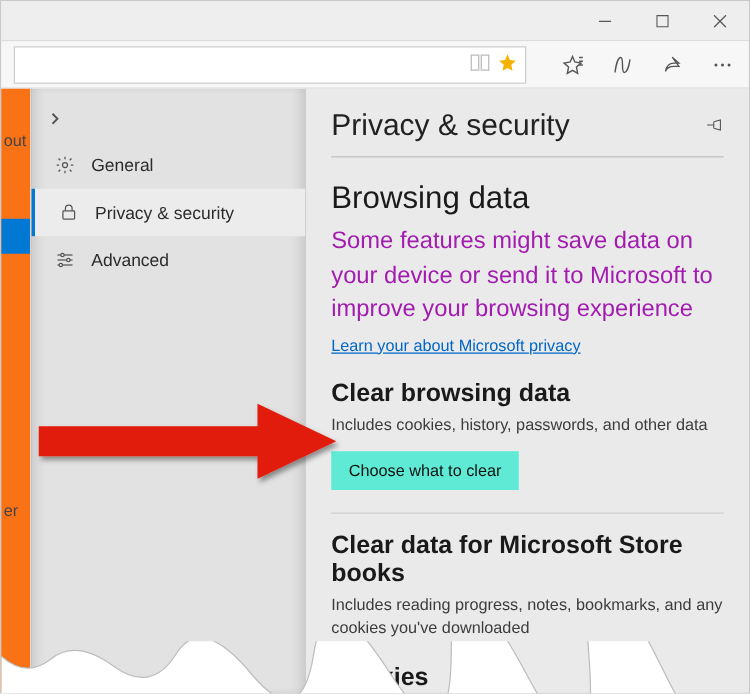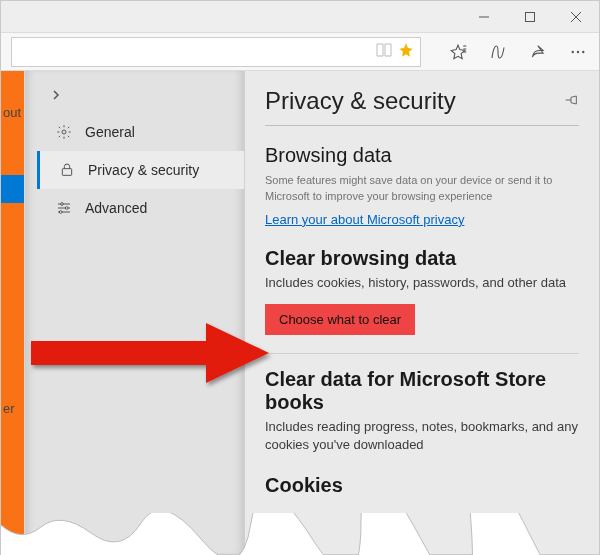--- a/index.html
+++ b/index.html
@@ -91,21 +91,21 @@
     color: #444;
   }
   .left-slice .frag { position: absolute; left: 2px; font-size: 13px; white-space: nowrap; }
   .left-slice .blue { position: absolute; left: 0; width: 24px; height: 28px; background: #0078d4; }
 
   .sidebar {
     width: 220px;
     flex-shrink: 0;
     background: #e2e2e2;
     border-right: 1px solid #cfcfcf;
-    padding: 10px 0 0 12px;
+    padding: 10px 0 0 0;
     box-shadow: inset -8px 0 10px -6px rgba(0,0,0,.15),
                 inset 8px 0 10px -6px rgba(0,0,0,.15);
   }
   .sidebar .chev {
     padding: 6px 14px 10px 14px;
     color: #666;
   }
   .sidebar .item {
     display: flex;
     align-items: center;
@@ -138,28 +138,28 @@
   }
   .panel-header h1 {
     font-size: 24px;
     font-weight: 400;
     margin: 0;
     color: #222;
   }
   .pin { color: #555; }
 
   .section h2 {
-    font-size: 20px;
+    font-size: 25px;
     font-weight: 400;
     margin: 0 0 6px 0;
   }
   .section p.desc {
     margin: 0 0 6px 0;
-    font-size: 11px;
-    color: #737373;
+    font-size: 19px;
+    color: #a21caf;
     line-height: 1.45;
   }
   a.link {
     color: #0066c5;
     text-decoration: underline;
     font-size: 13px;
   }
 
   .subsection {
     margin-top: 20px;
@@ -169,21 +169,21 @@
     font-weight: 600;
     margin: 0 0 4px 0;
   }
   .subsection p {
     margin: 0 0 12px 0;
     font-size: 13px;
     color: #3c3c3c;
     line-height: 1.4;
   }
   button.edge-btn {
-    background: #ef4444;
+    background: #5eead4;
     border: none;
     padding: 8px 14px;
     font-size: 13px;
     color: #111;
     font-family: inherit;
     cursor: pointer;
   }
 
   .divider {
     height: 1px;

